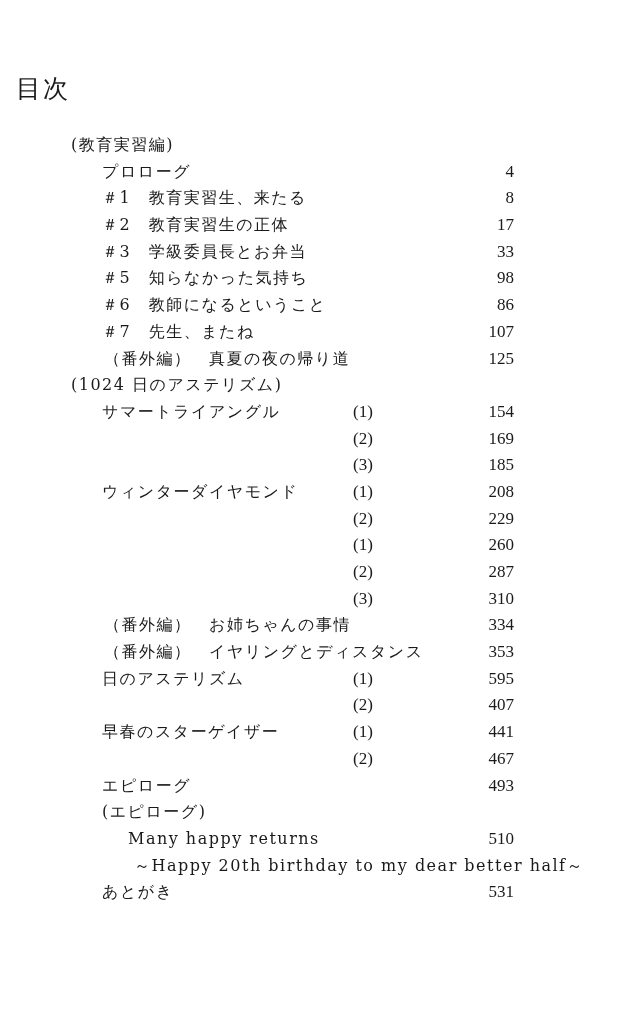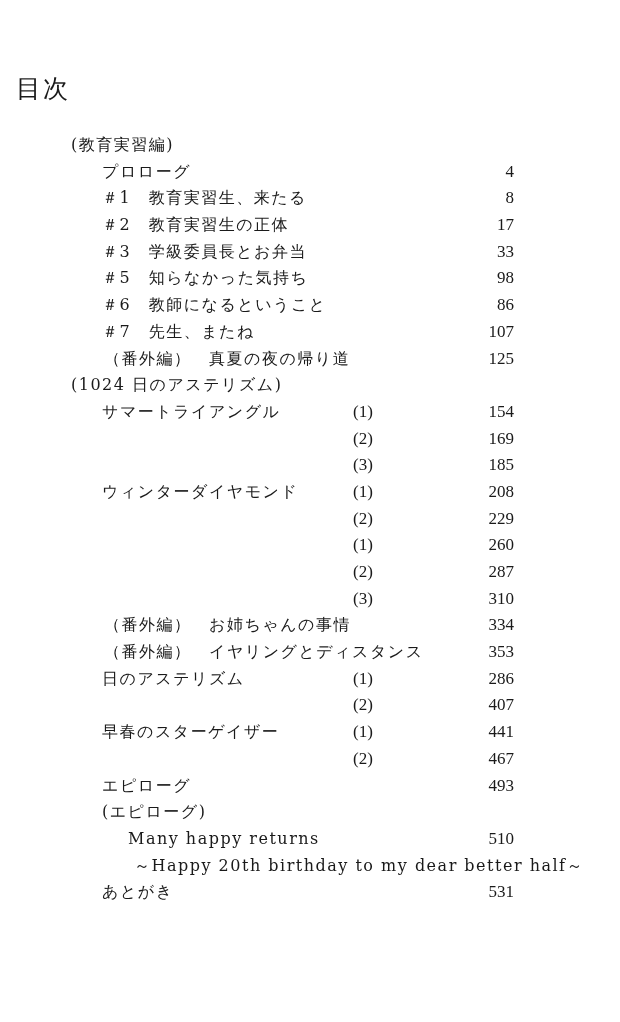--- a/index.html
+++ b/index.html
@@ -129,21 +129,21 @@
       <span class="page num">334</span>
     </div>
     <div class="row lv1b">
       <span class="label jp">（番外編）　イヤリングとディスタンス</span>
       <span class="sub num"></span>
       <span class="page num">353</span>
     </div>
     <div class="row lv1">
       <span class="label jp">日のアステリズム</span>
       <span class="sub num">(1)</span>
-      <span class="page num">286</span>
+      <span class="page num">595</span>
     </div>
     <div class="row lv1">
       <span class="label jp"></span>
       <span class="sub num">(2)</span>
       <span class="page num">407</span>
     </div>
     <div class="row lv1">
       <span class="label jp">早春のスターゲイザー</span>
       <span class="sub num">(1)</span>
       <span class="page num">441</span>

